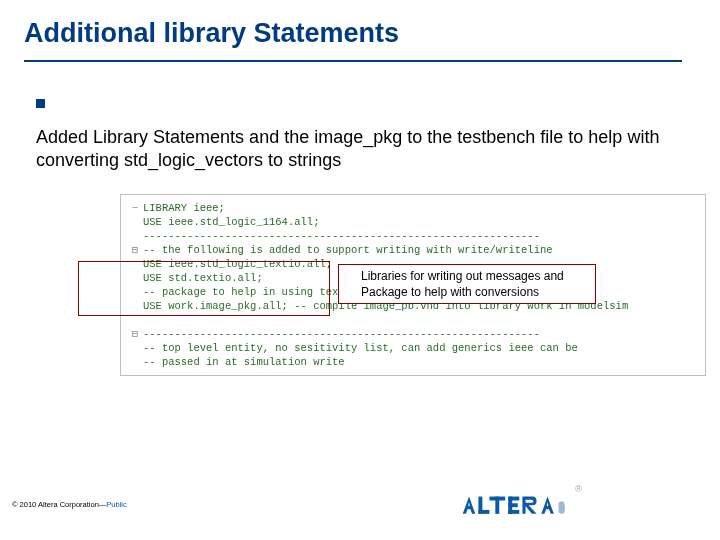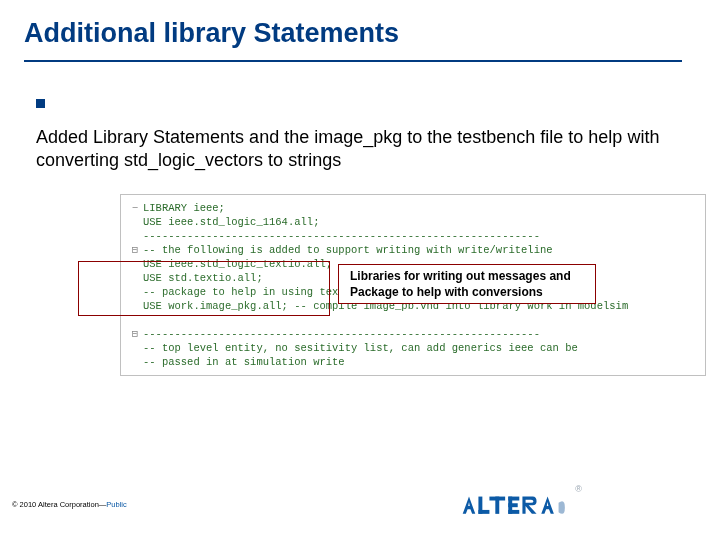--- a/index.html
+++ b/index.html
@@ -8,21 +8,21 @@
   .title { position: absolute; left: 24px; top: 18px; font-size: 27px; font-weight: bold; color: #013b81; }
   .rule  { position: absolute; left: 24px; top: 60px; width: 658px; height: 0; border-bottom: 2px solid #013b81; }
   .body  { position: absolute; left: 36px; top: 92px; width: 640px; font-size: 18px; line-height: 1.30; }
   .bullet-row { display: flex; align-items: flex-start; gap: 18px; flex-direction: column; }
   .bullet-sq { width: 9px; height: 9px; background: #013b81; margin-top: 7px; flex: none; }
   .code-img { position: absolute; left: 72px; top: 194px; width: 586px; border: 1px solid #c0c0c0; background: #fff; font-family: "Courier New", monospace; font-size: 10.5px; line-height: 14px; color: #2a6b2a; margin-left: 48px; }
   .code-pad { padding: 6px 4px 6px 6px; }
   .fold-col { display: inline-block; width: 16px; color: #888; text-align: center; vertical-align: top; }
   .code-txt { display: inline-block; }
   .annot-box { position: absolute; left: 78px; top: 261px; width: 252px; height: 55px; border: 1px solid #8b0000; background: rgba(255,255,255,0.02); }
-  .annot-lbl { position: absolute; left: 338px; top: 264px; width: 258px; height: 40px; border: 1px solid #8b0000; background: #fff; font-size: 12px; line-height: 16px; padding: 3px 11px; color: #000; font-weight: bold; }
+  .annot-lbl { position: absolute; left: 338px; top: 264px; width: 258px; height: 40px; border: 1px solid #8b0000; background: #fff; font-size: 12px; line-height: 16px; padding: 3px 22px; color: #000; }
   .footer { position: absolute; left: 12px; bottom: 26px; width: 520px; font-size: 7.5px; line-height: 1.35; color: #000; }
   .footer .pub { color: #0c5aa6; }
   .logo { position: absolute; right: 28px; bottom: 18px; width: 110px; height: 32px; }
   .reg { position: absolute; right: 14px; bottom: 46px; font-size: 9px; color: #9aa6b2; }
   .dash { letter-spacing: 0; }
 </style>
 </head>
 <body>
 
 <div class="slide">

